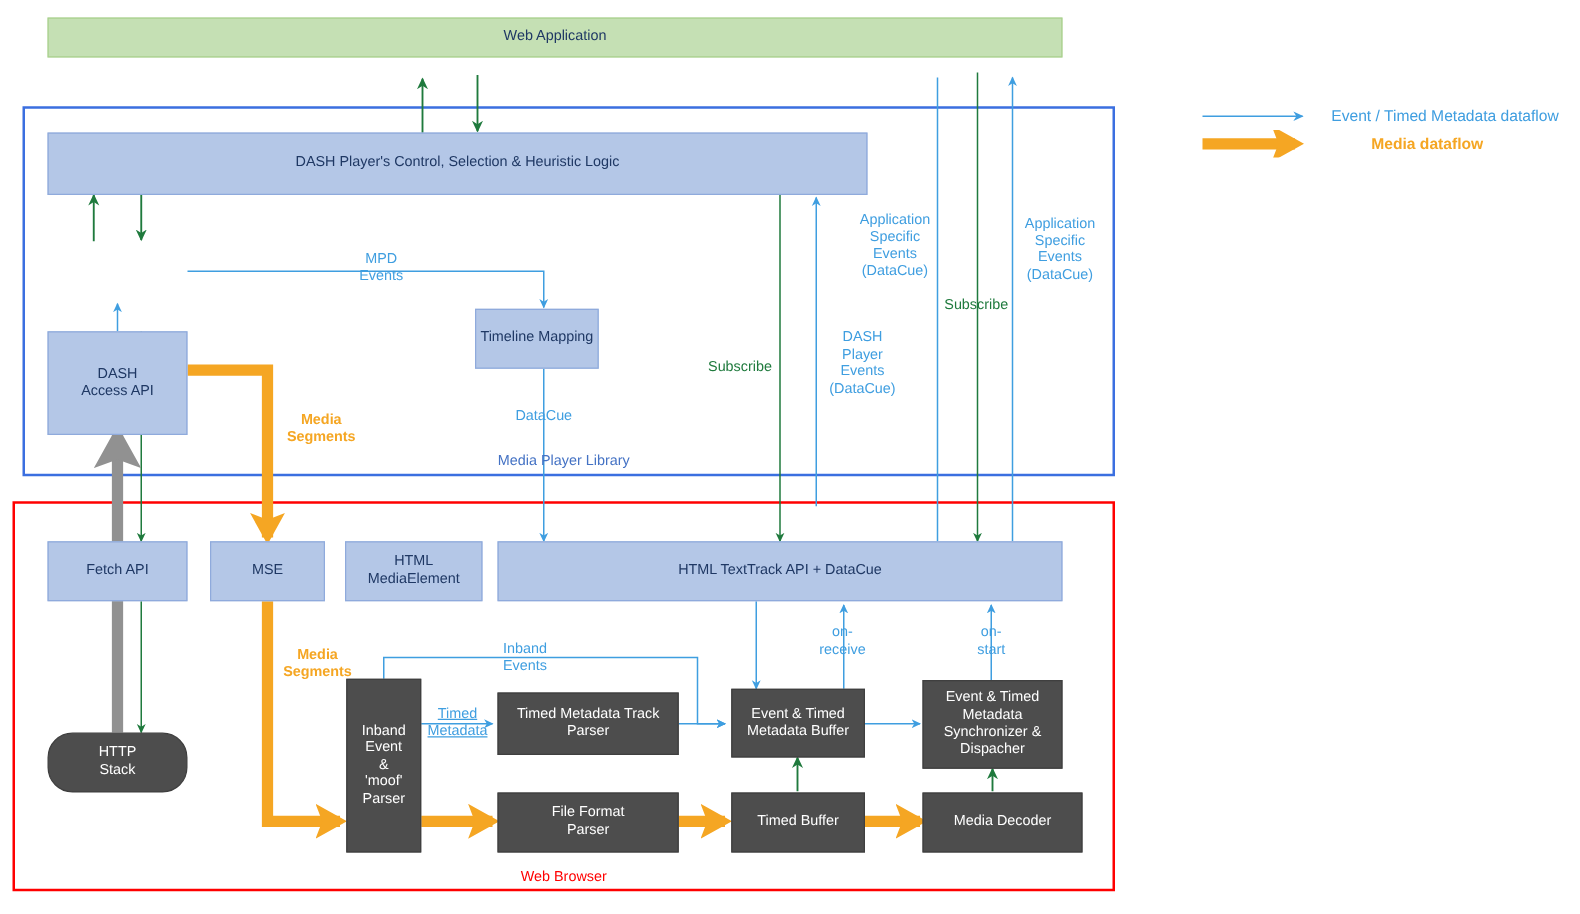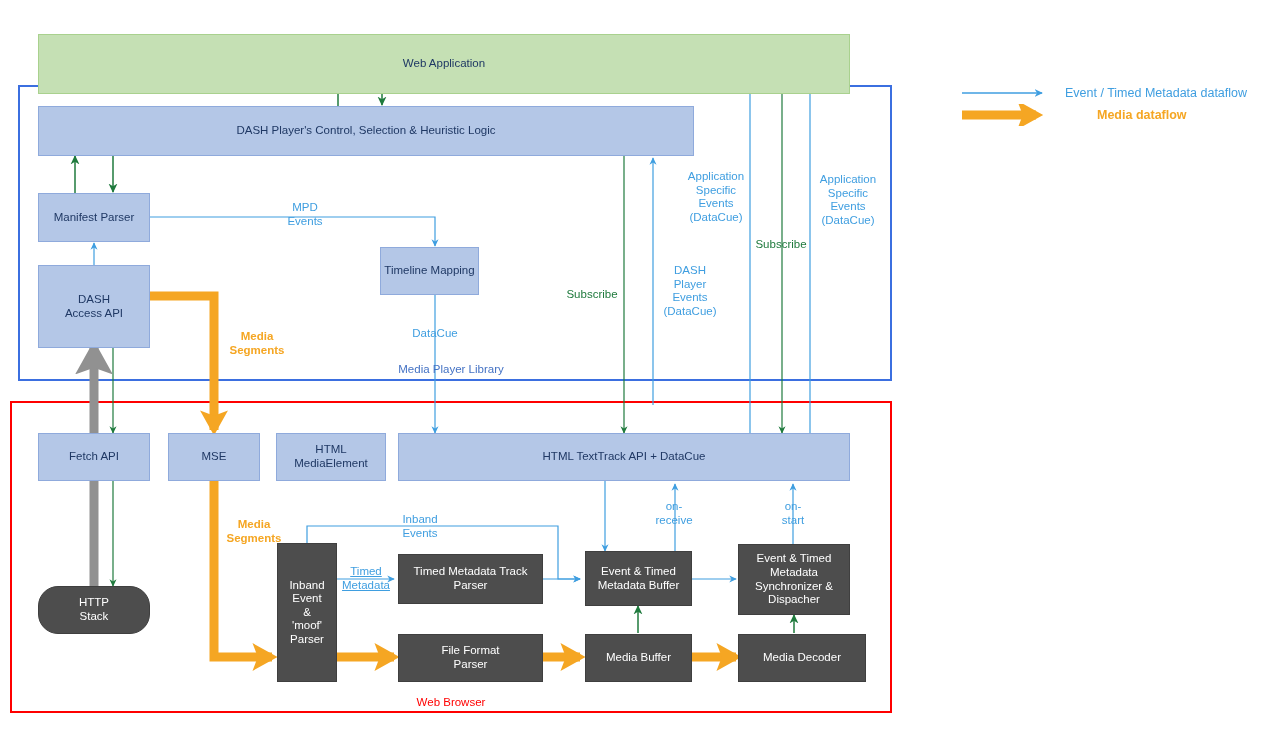--- a/index.html
+++ b/index.html
@@ -110,25 +110,24 @@
       <path d="M214,481 L214,657 L272,657" stroke="#f5a623" stroke-width="9" marker-end="url(#ahOrange)"></path>
 
       <path d="M337,657 L394,657" stroke="#f5a623" stroke-width="9" marker-end="url(#ahOrange)"></path>
 
       <path d="M543,657 L580,657" stroke="#f5a623" stroke-width="9" marker-end="url(#ahOrange)"></path>
 
       <path d="M692,657 L736,657" stroke="#f5a623" stroke-width="9" marker-end="url(#ahOrange)"></path>
     </g>
   </svg>
 
-  <div class="box box-green" style="left:38px;top:14px;width:812px;height:60px;margin-top:20px;">Web Application</div>
+  <div class="box box-green" style="left:38px;top:14px;width:812px;height:32px;">Web Application</div>
 
   <div class="box box-blue" style="left:38px;top:106px;width:656px;height:50px;">DASH Player's Control, Selection &amp; Heuristic Logic</div>
 
-  <div class="box box-blue" style="left:38px;top:193px;width:112px;height:49px;">Manifest Parser</div>
 
   <div class="box box-blue" style="left:380px;top:247px;width:99px;height:48px;">Timeline Mapping</div>
 
   <div class="box box-blue" style="left:38px;top:265px;width:112px;height:83px;white-space:pre-line;">DASH
 Access API</div>
 
   <div class="box box-blue" style="left:38px;top:433px;width:112px;height:48px;">Fetch API</div>
 
   <div class="box box-blue" style="left:168px;top:433px;width:92px;height:48px;">MSE</div>
 
@@ -153,21 +152,21 @@
 Metadata Buffer</div>
 
   <div class="box box-dark" style="left:738px;top:544px;width:112px;height:71px;white-space:pre-line;">Event &amp; Timed
 Metadata
 Synchronizer &amp;
 Dispacher</div>
 
   <div class="box box-dark" style="left:398px;top:634px;width:145px;height:48px;white-space:pre-line;">File Format
 Parser</div>
 
-  <div class="box box-dark" style="left:585px;top:634px;width:107px;height:48px;">Media Buffer</div>
+  <div class="box box-dark" style="left:585px;top:634px;width:107px;height:48px;">Timed Buffer</div>
 
   <div class="box box-dark" style="left:738px;top:634px;width:128px;height:48px;">Media Decoder</div>
 
   <div class="lbl lbl-navy ctr" style="left:451px;top:363px;">Media Player Library</div>
   <div class="lbl lbl-red ctr" style="left:451px;top:696px;">Web Browser</div>
 
   <div class="lbl lbl-blue ctr" style="left:305px;top:201px;white-space:pre-line;">MPD
 Events</div>
 
   <div class="lbl lbl-blue ctr" style="left:435px;top:327px;">DataCue</div>

